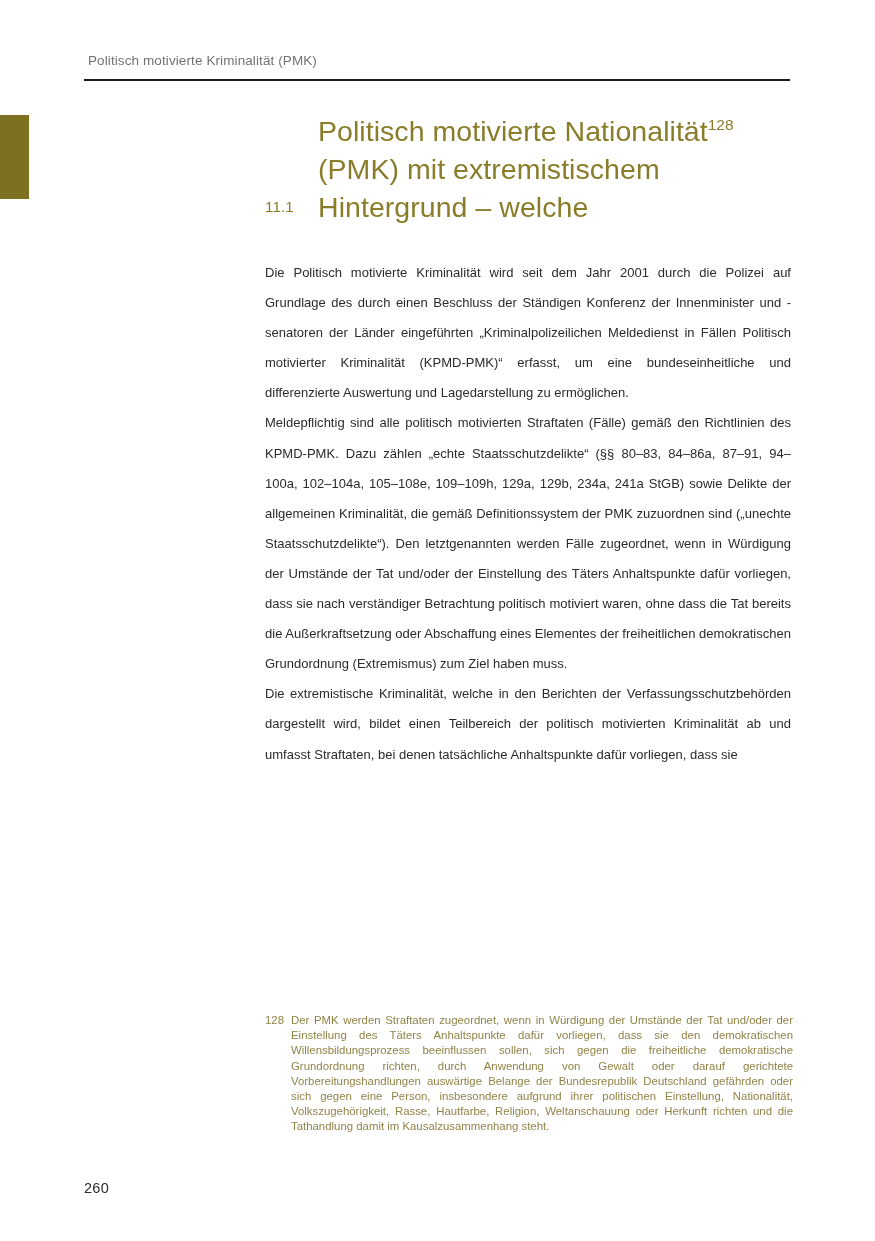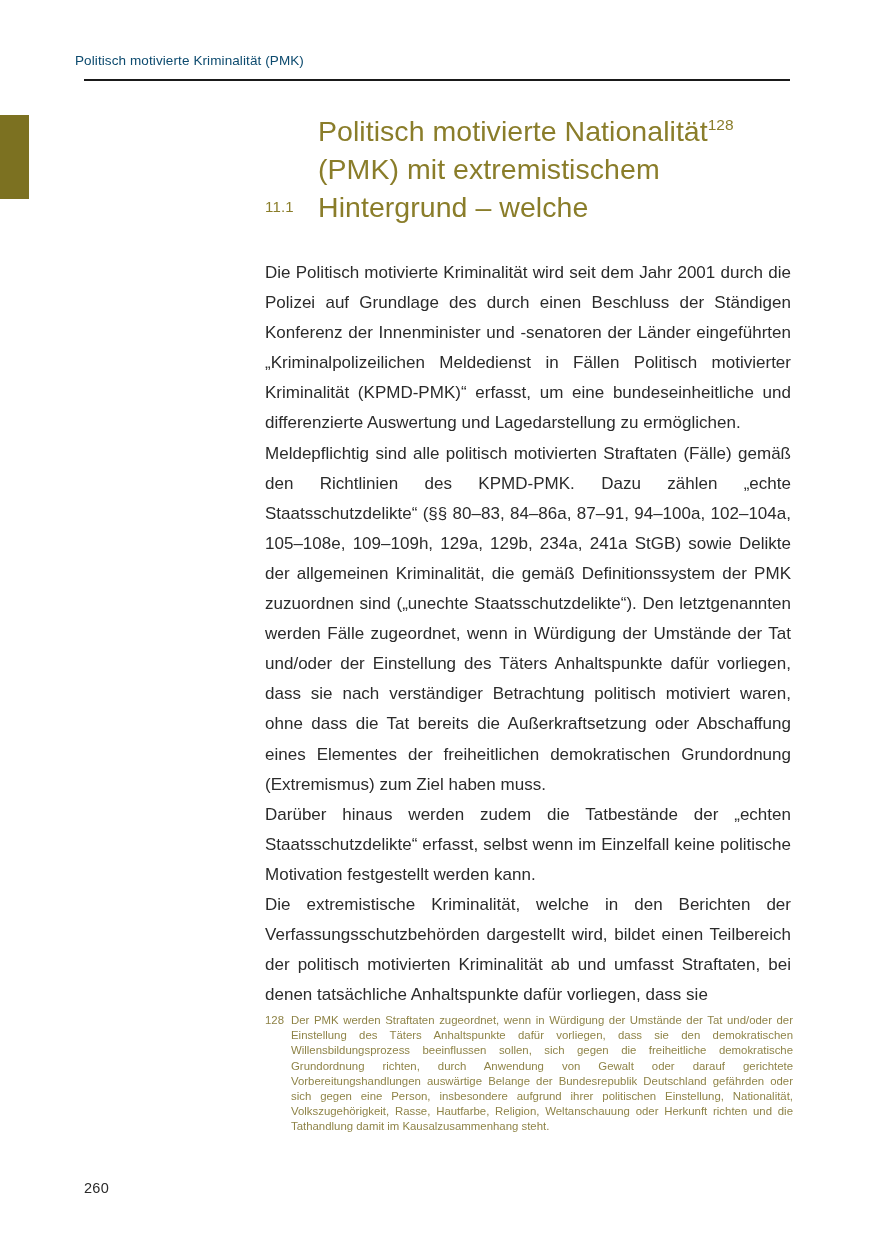--- a/index.html
+++ b/index.html
@@ -15,26 +15,26 @@
     height: 1241px;
     background: #ffffff;
     overflow: hidden;
     font-family: "Liberation Sans", sans-serif;
     -webkit-font-smoothing: antialiased;
   }
 
   
   .running-head {
     position: absolute;
-    left: 75px;
+    left: 88px;
     top: 52px;
     width: 706px;
     font-size: 13.5px;
     line-height: 17px;
-    color: #0c4a6e;
+    color: #737373;
     letter-spacing: 0.1px;
     white-space: nowrap;
   }
 
   .head-rule {
     position: absolute;
     left: 84px;
     top: 79px;
     width: 706px;
     height: 2px;
@@ -94,21 +94,21 @@
   
   .body-copy {
     position: absolute;
     left: 265px;
     top: 258px;
     width: 526px;
   }
 
   .body-copy p {
     margin: 0;
-    font-size: 17px;
+    font-size: 13px;
     line-height: 30.1px;
     color: #2b2b2b;
     text-align: justify;
     text-justify: inter-word;
     letter-spacing: 0.01px;
     -webkit-hyphens: none;
     hyphens: none;
   }
 
   
@@ -163,21 +163,20 @@
   <div class="heading-wrap">
     <div class="heading-row">
       <span class="heading-number">11.1</span>
       <h1 class="heading-title"><span>Politisch motivierte Nationalität</span><sup>128</sup> <span>(PMK) mit extremistischem Hintergrund – welche</span></h1>
     </div>
   </div>
 
   <div class="body-copy">
     <p>Die Politisch motivierte Kriminalität wird seit dem Jahr 2001 durch die Polizei auf Grundlage des durch einen Beschluss der Ständigen Konferenz der Innenminister und -senatoren der Länder eingeführten „Kriminalpolizeilichen Meldedienst in Fällen Politisch motivierter Kriminalität (KPMD-PMK)“ erfasst, um eine bundeseinheitliche und differenzierte Auswertung und Lagedarstellung zu ermöglichen.</p>
     <p>Meldepflichtig sind alle politisch motivierten Straftaten (Fälle) gemäß den Richtlinien des KPMD-PMK. Dazu zählen „echte Staatsschutzdelikte“ (§§ 80–83, 84–86a, 87–91, 94–100a, 102–104a, 105–108e, 109–109h, 129a, 129b, 234a, 241a StGB) sowie Delikte der allgemeinen Kriminalität, die gemäß Definitionssystem der PMK zuzuordnen sind („unechte Staatsschutzdelikte“). Den letztgenannten werden Fälle zugeordnet, wenn in Würdigung der Umstände der Tat und/oder der Einstellung des Täters Anhaltspunkte dafür vorliegen, dass sie nach verständiger Betrachtung politisch motiviert waren, ohne dass die Tat bereits die Außerkraftsetzung oder Abschaffung eines Elementes der freiheitlichen demokratischen Grundordnung (Extremismus) zum Ziel haben muss.</p>
-    <p>Darüber hinaus werden zudem die Tatbestände der „echten Staatsschutzdelikte“ erfasst, selbst wenn im Einzelfall keine politische Motivation festgestellt werden kann.</p>
     <p>Die extremistische Kriminalität, welche in den Berichten der Verfassungsschutzbehörden dargestellt wird, bildet einen Teilbereich der politisch motivierten Kriminalität ab und umfasst Straftaten, bei denen tatsächliche Anhaltspunkte dafür vorliegen, dass sie</p>
   </div>
 
   <div class="footnote">
     <span class="footnote-marker">128</span>
     <span class="footnote-text">Der PMK werden Straftaten zugeordnet, wenn in Würdigung der Umstände der Tat und/oder der Einstellung des Täters Anhaltspunkte dafür vorliegen, dass sie den demokratischen Willensbildungsprozess beeinflussen sollen, sich gegen die freiheitliche demokratische Grundordnung richten, durch Anwendung von Gewalt oder darauf gerichtete Vorbereitungshandlungen auswärtige Belange der Bundesrepublik Deutschland gefährden oder sich gegen eine Person, insbesondere aufgrund ihrer politischen Einstellung, Nationalität, Volkszugehörigkeit, Rasse, Hautfarbe, Religion, Weltanschauung oder Herkunft richten und die Tathandlung damit im Kausalzusammenhang steht.</span>
   </div>
 
   <div class="folio">260</div>
 

